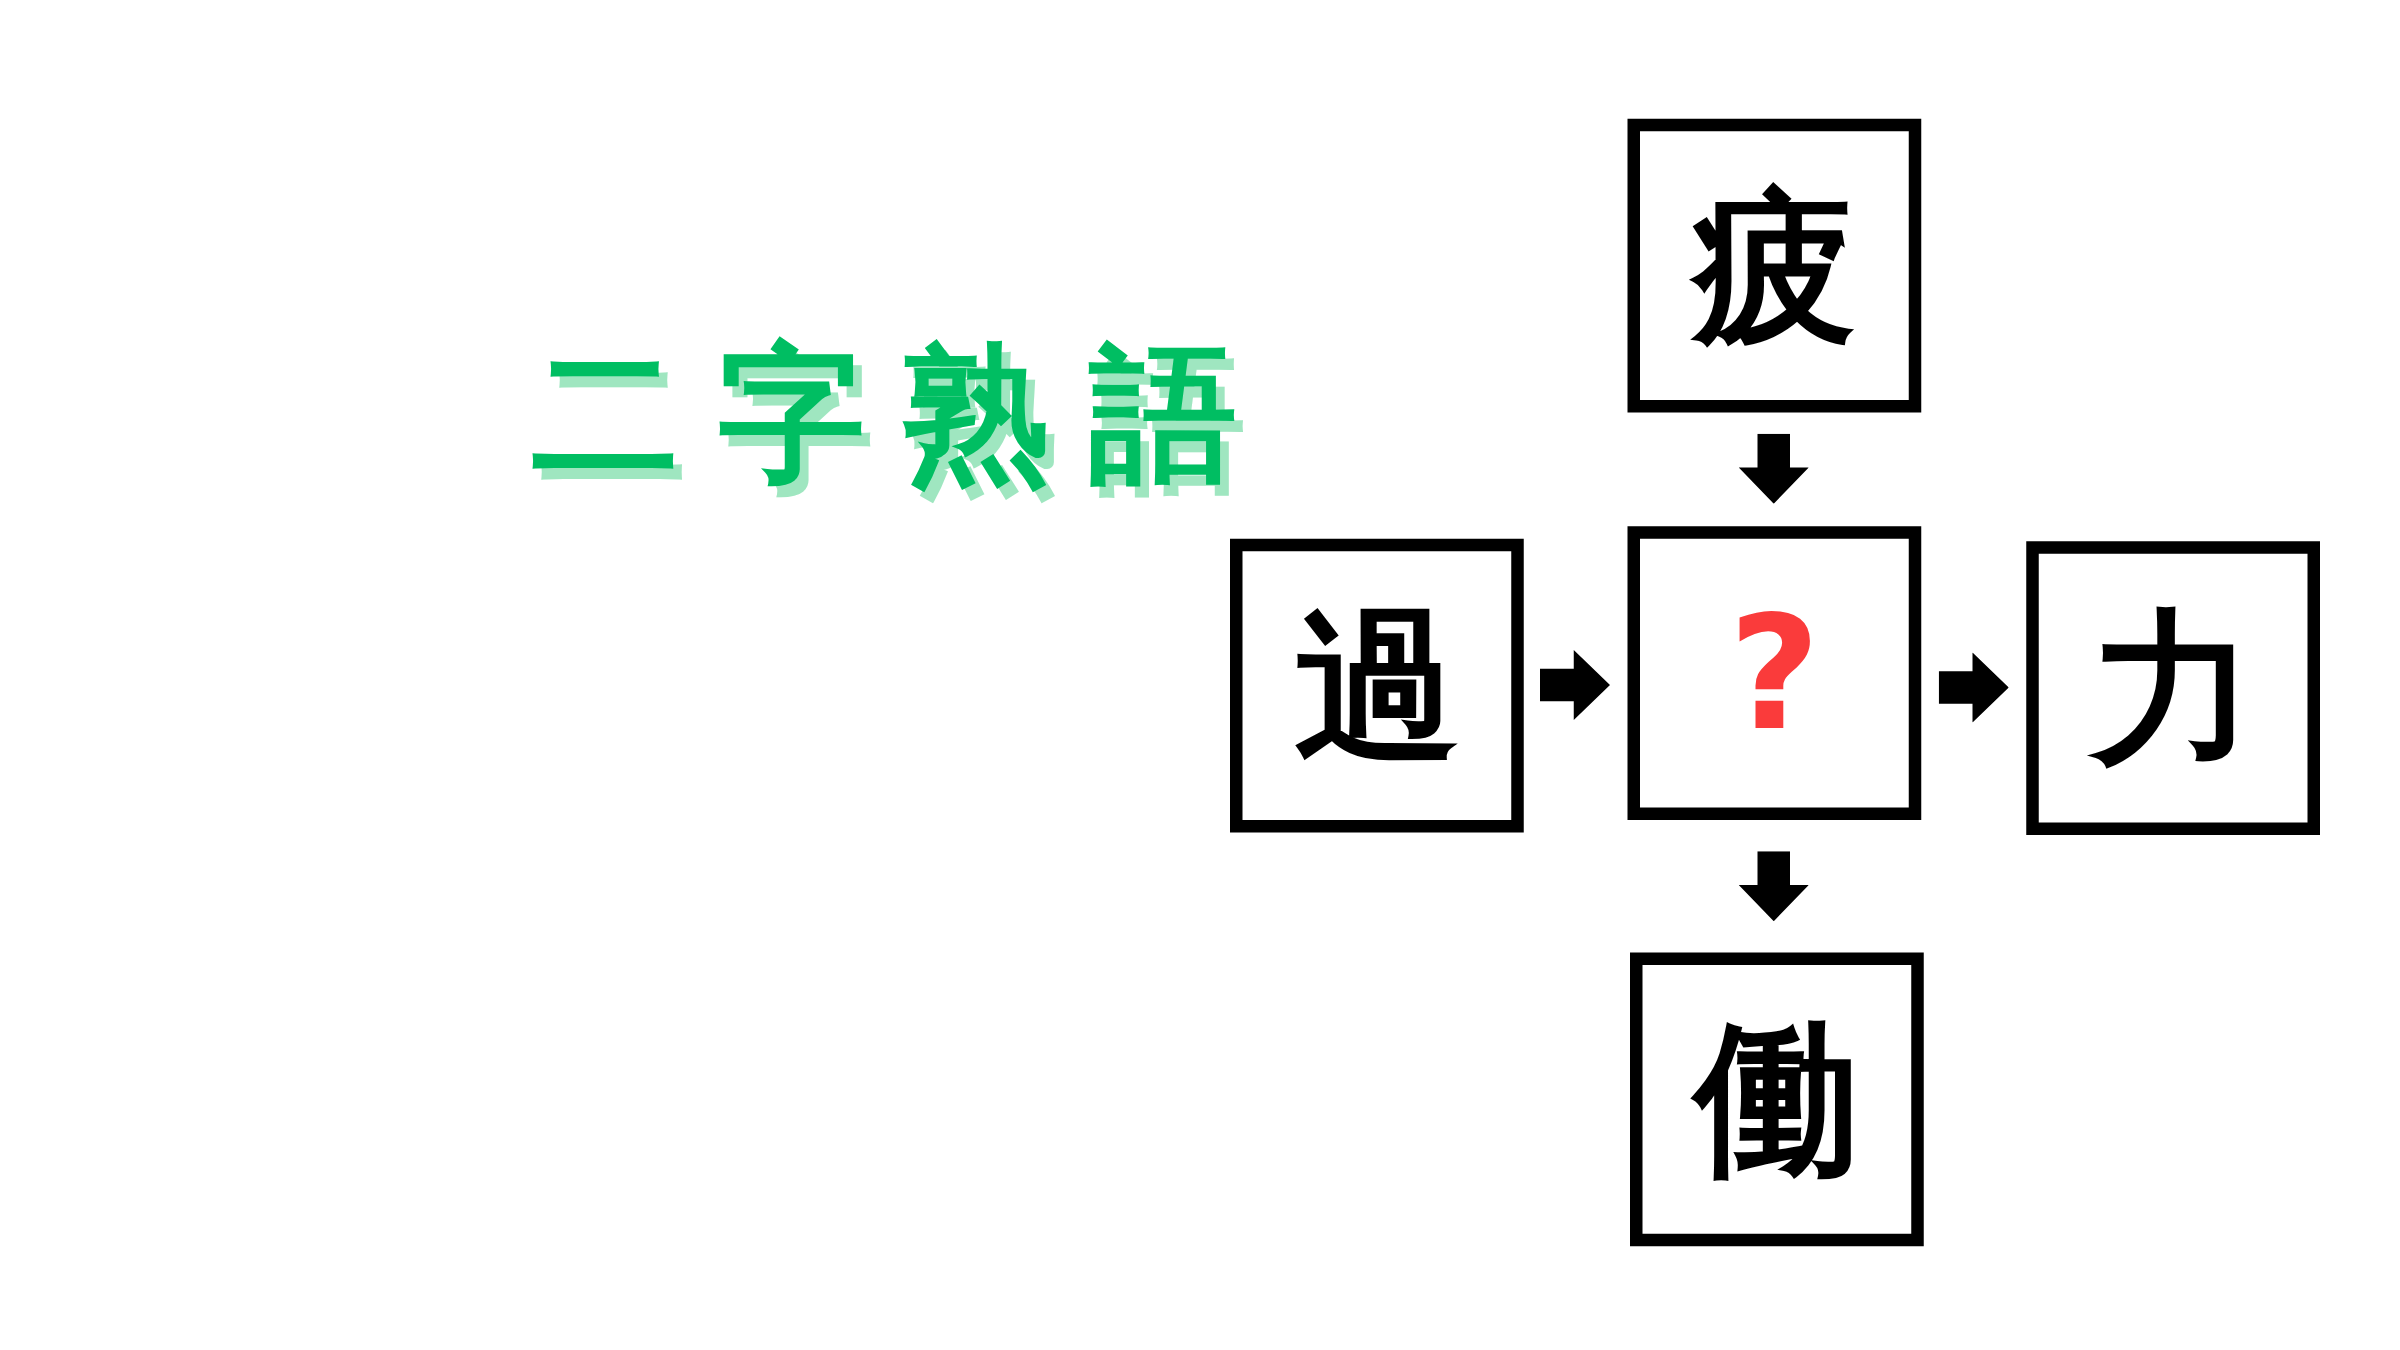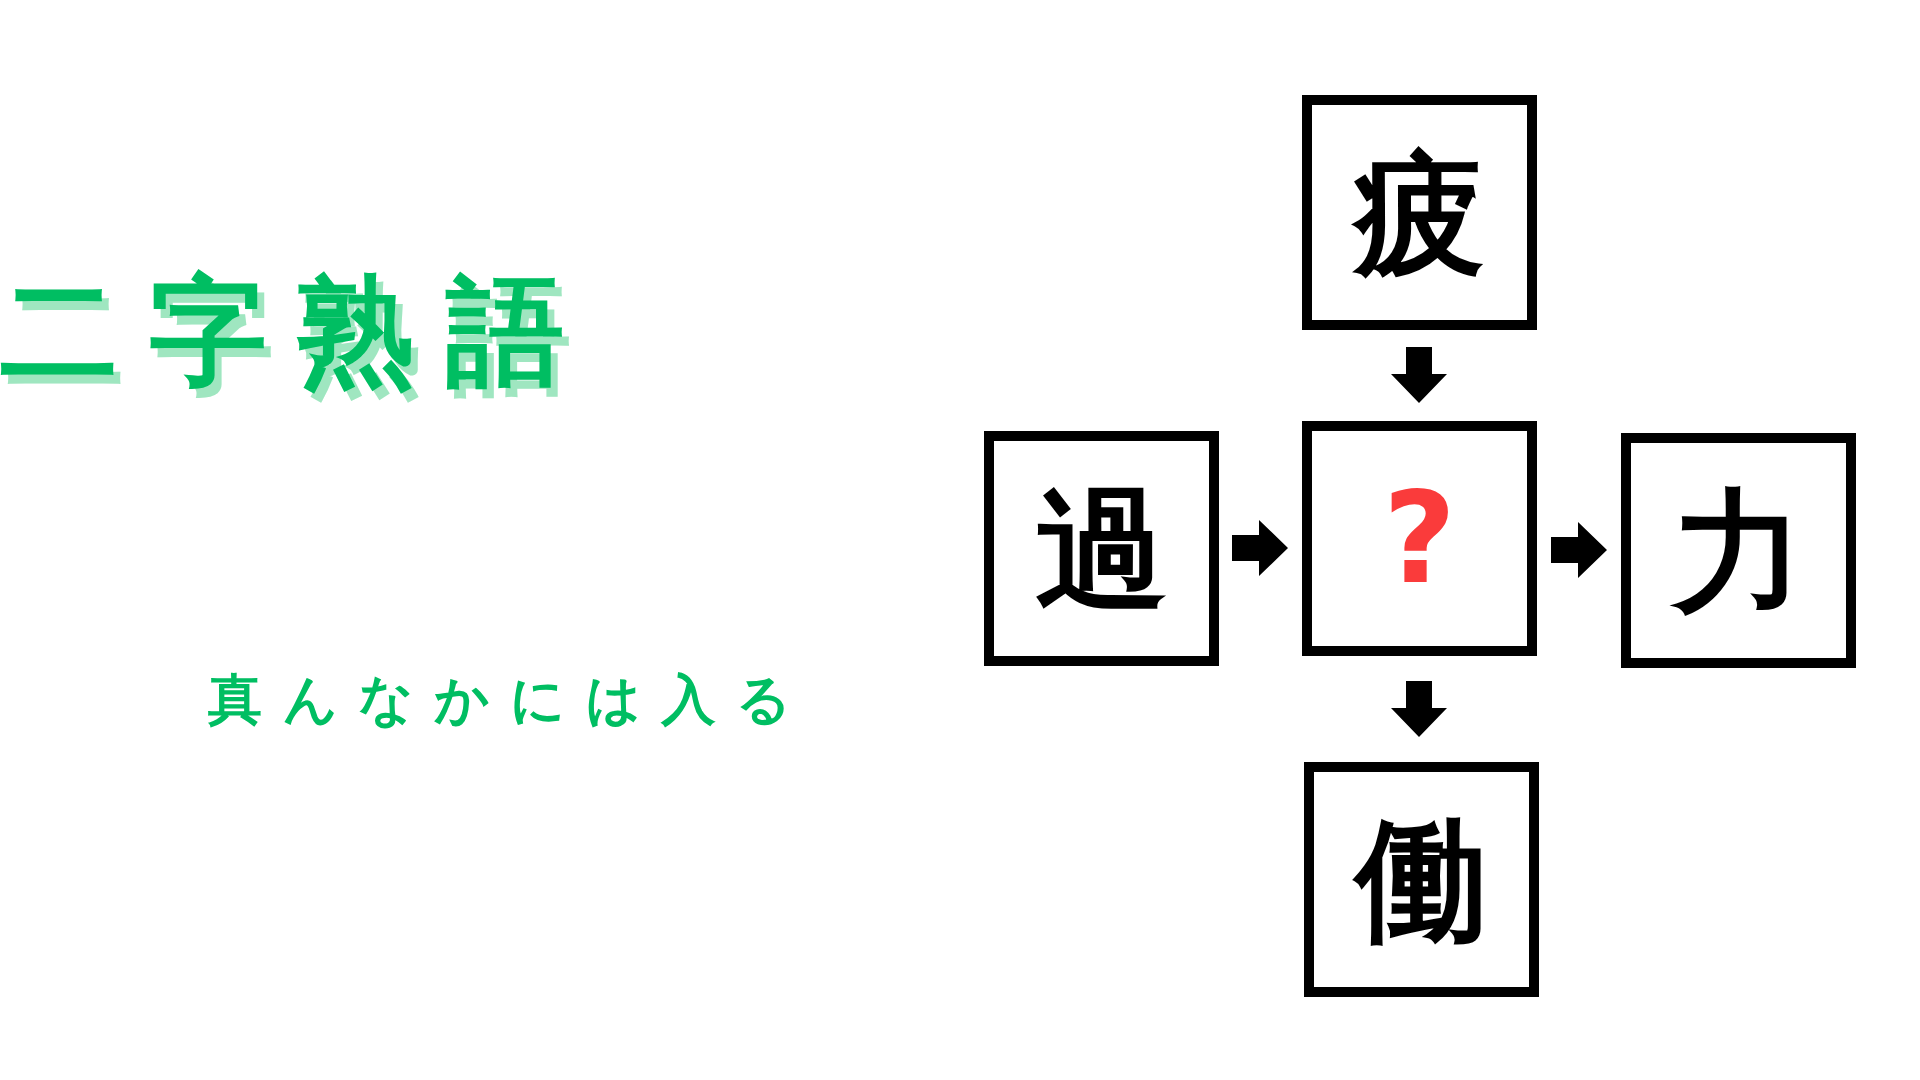--- a/index.html
+++ b/index.html
@@ -14,21 +14,21 @@
     position: relative;
     font-family: "DejaVu Sans", "Liberation Sans", sans-serif;
   }
 
   
   .title-block {
     position: absolute;
     left: 0;
     top: 252px;
     width: 1020px;
-    text-align: left;
+    text-align: right;
     font-weight: bold;
     font-size: 118px;
     line-height: 158px;
     letter-spacing: 0.26em;
     color: #00be62;
     text-shadow: 7px 9px 0 #9fe6c0;
     white-space: nowrap;
   }
   .subtitle-block {
     position: absolute;
@@ -90,21 +90,20 @@
   .arrow-down-2  { left: 407px; top: 586px; }
 </style>
 </head>
 <body>
 
 <div class="title-block">
   <div>二字熟語</div>
 </div>
 
 <div class="subtitle-block">
-  <div>真んなかには入る</div>
 </div>
 
 <div class="puzzle">
 
   <div class="cell cell-top">
     <span>疲</span>
   </div>
 
   <div class="cell cell-left">
     <span>過</span>

